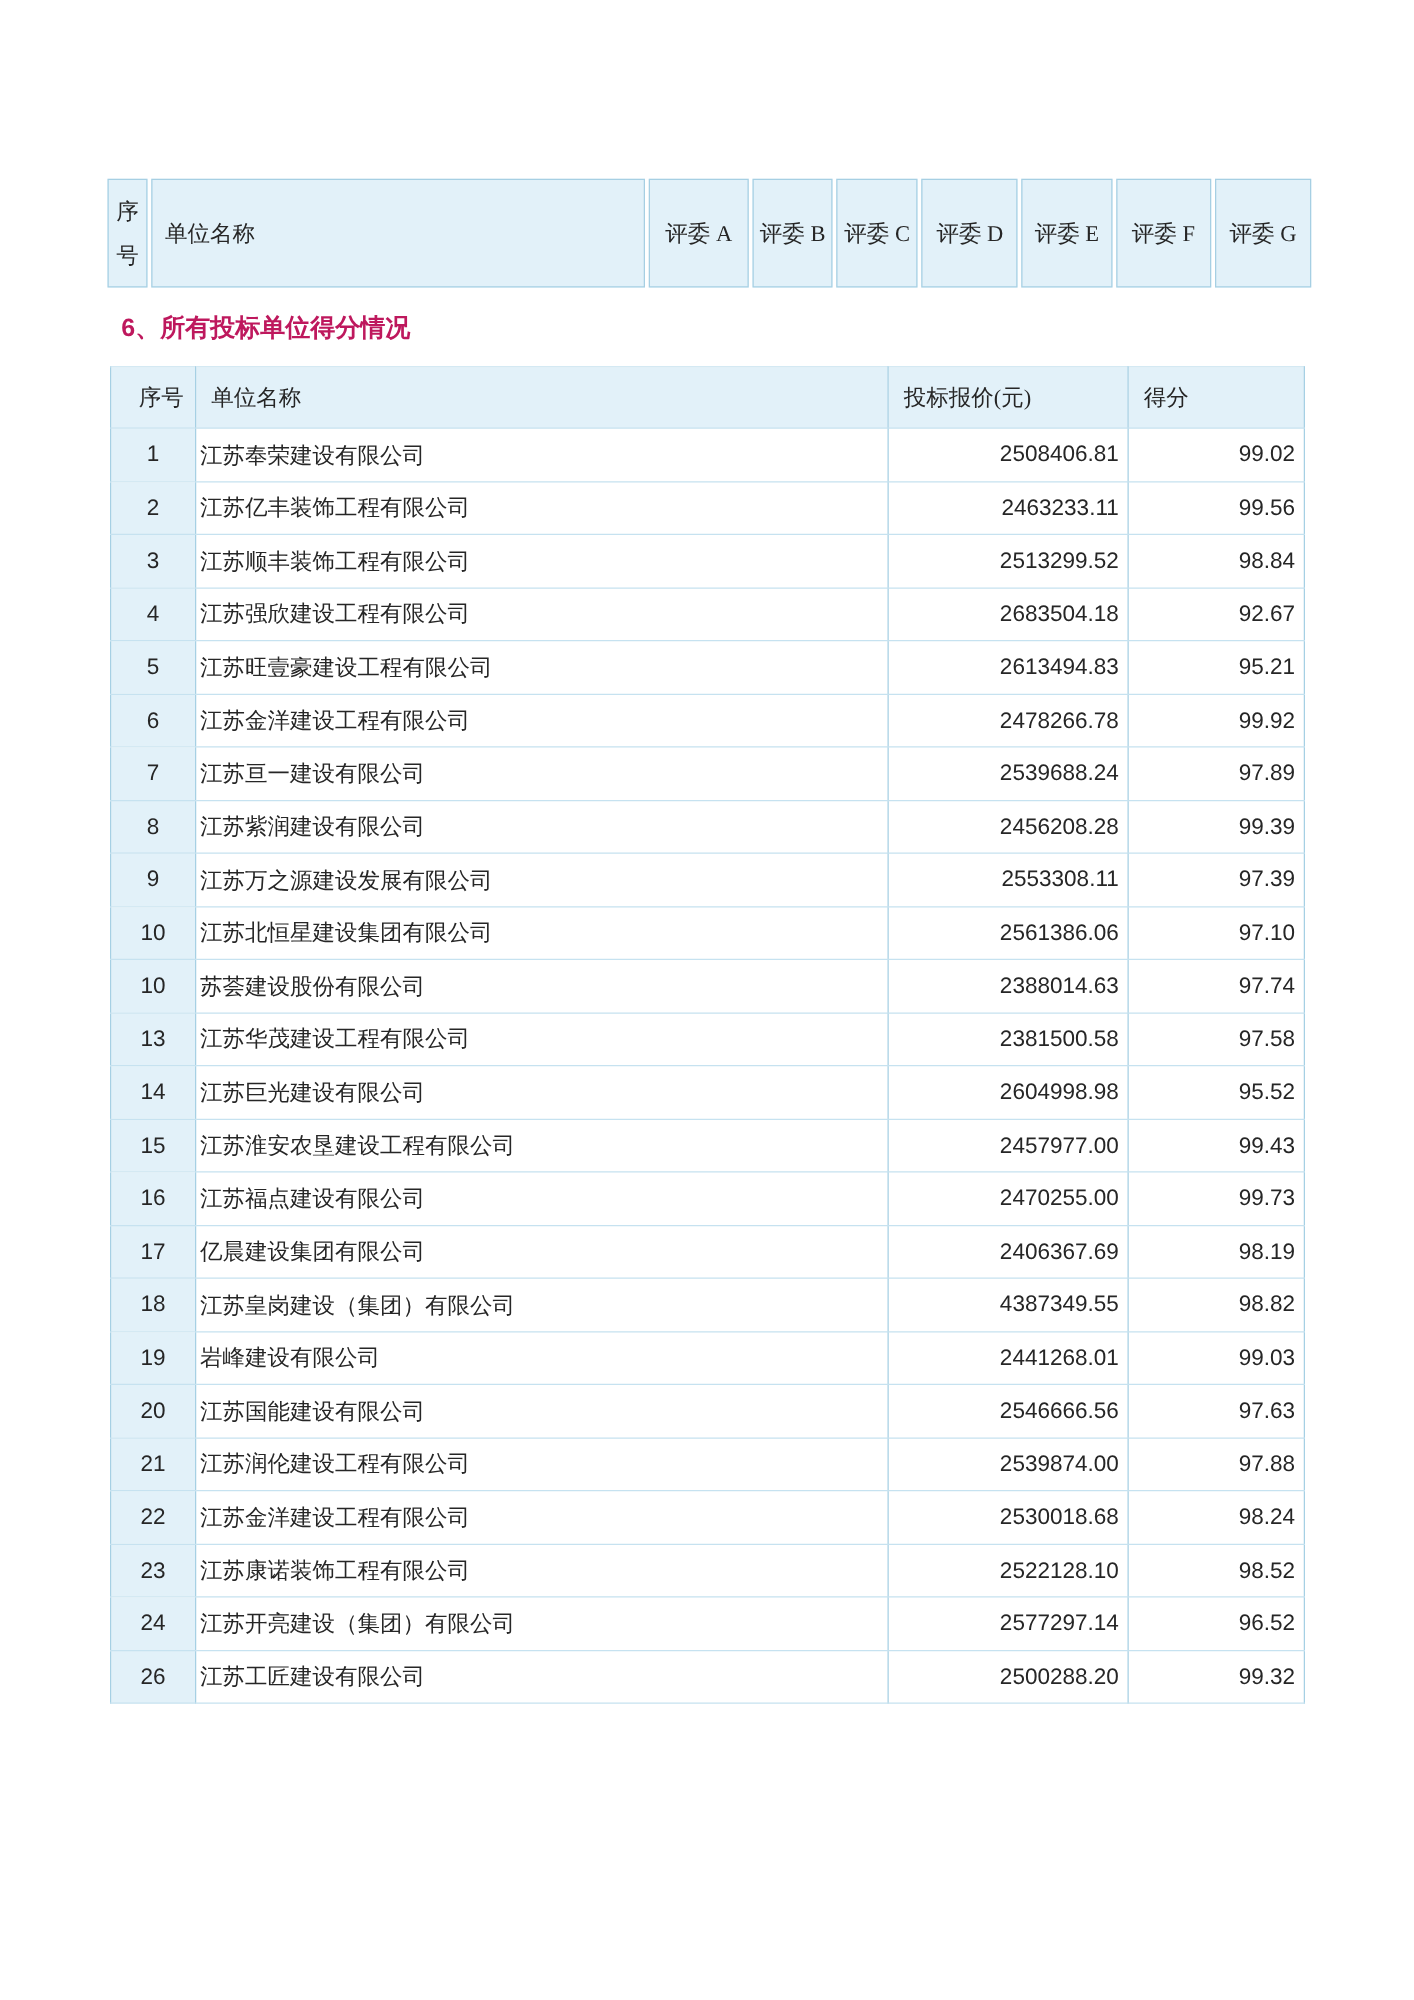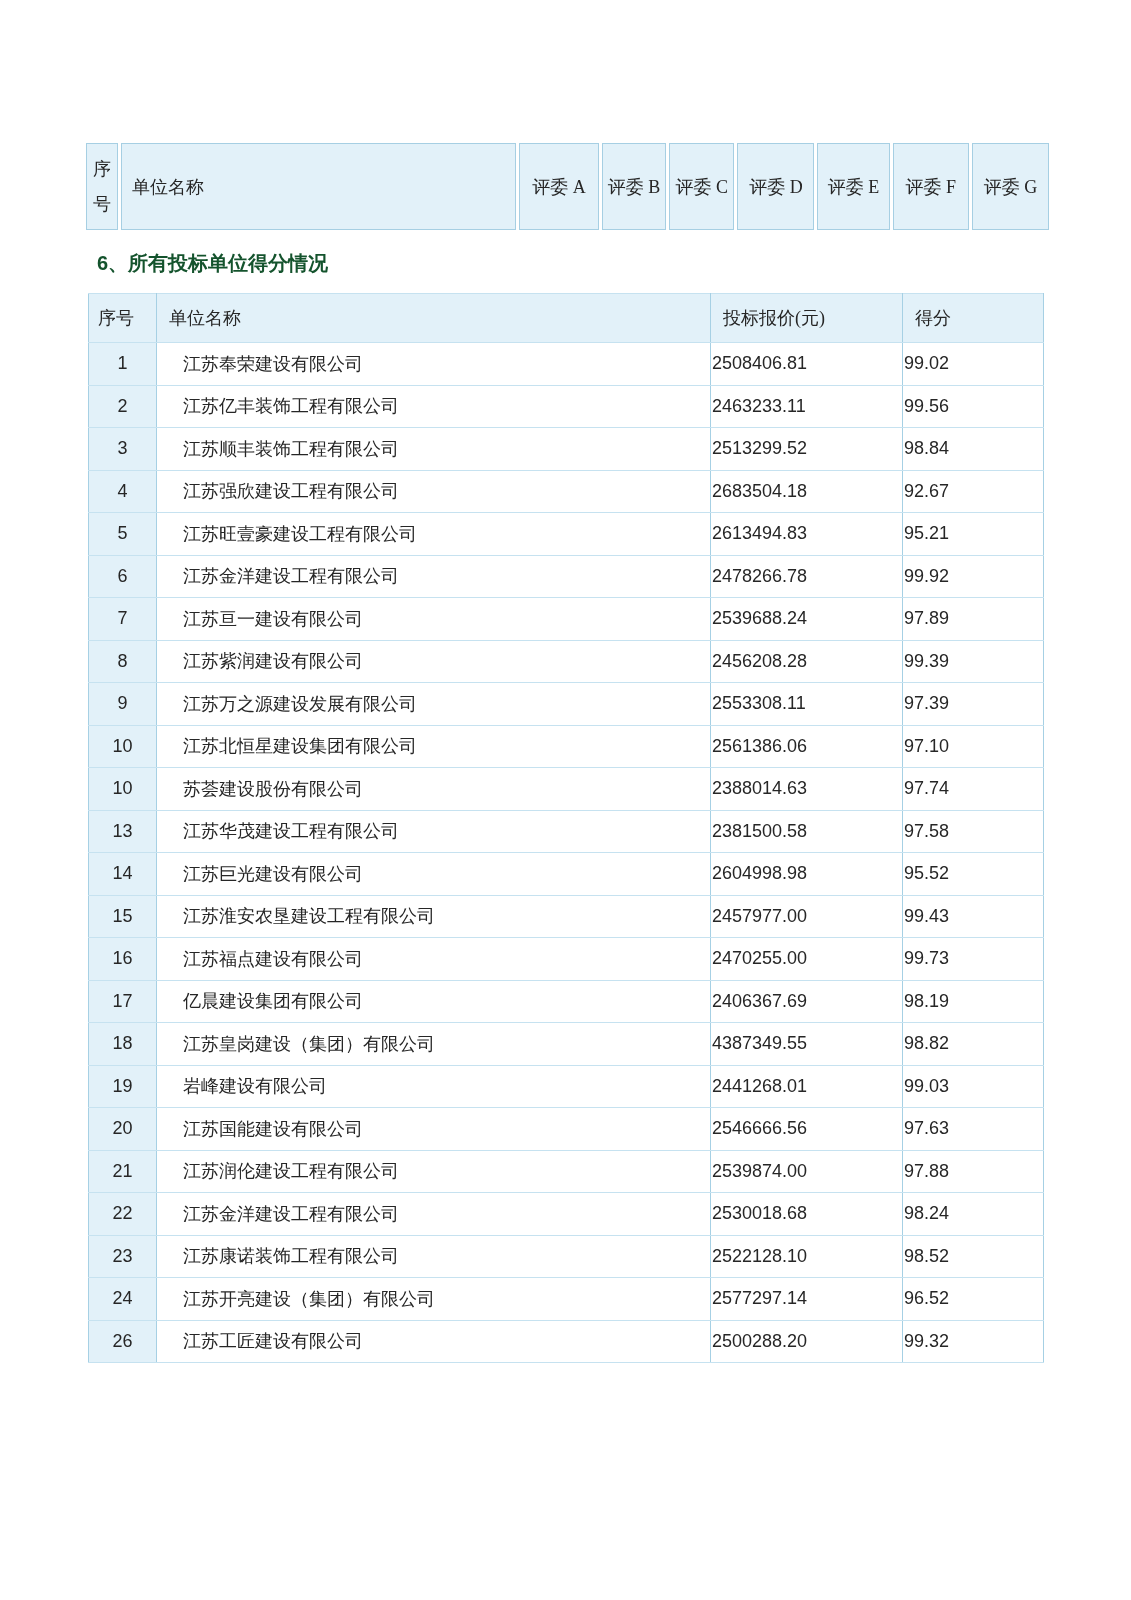--- a/index.html
+++ b/index.html
@@ -32,21 +32,21 @@
   .t1-idx{text-align:center;line-height:35px;}
   .t1-name{text-align:left;padding-left:10px;}
   .t1-judge{text-align:center;margin-left:48px;}
   
   .section-heading{
     position:absolute;left:97px;top:249px;
     font-family:"Liberation Sans","DejaVu Sans",sans-serif;
     font-weight:bold;
     font-size:20px;
     line-height:28px;
-    color:#14532d;
+    color:#be185d;
     white-space:nowrap;
     text-align:center;
   }
   
   table.t2{
     position:absolute;left:88px;top:293px;
     width:955px;
     table-layout:fixed;
     border-collapse:collapse;
     border:1px solid #9cc8dd;
@@ -62,31 +62,31 @@
     vertical-align:middle;
     font-weight:normal;
   }
   table.t2 th{
     height:49px;
     background:#e2f1f9;
     text-align:left;
     font-size:18px;
   }
   table.t2 td{height:42.5px;font-size:18px;}
-  .c-idx-h{padding-left:9px;margin-top:18px;}
+  .c-idx-h{padding-left:22px;margin-top:18px;}
   .c-name-h,.c-price-h,.c-score-h{padding-left:12px;}
   td.c-idx{
     background:#e2f1f9;
     text-align:center;
     font-family:"Liberation Sans","DejaVu Sans",sans-serif;
     font-size:17px;
   }
-  td.c-name{text-align:left;padding-left:26px;}
+  td.c-name{text-align:left;padding-left:3px;}
   td.c-price,td.c-score{
-    text-align:left;padding-right:7px;
+    text-align:right;padding-right:7px;
     font-family:"Liberation Sans","DejaVu Sans",sans-serif;
   }
 </style>
 </head>
 <body>
 
 <div class="page">
 
   <table class="t1">
     <colgroup>

